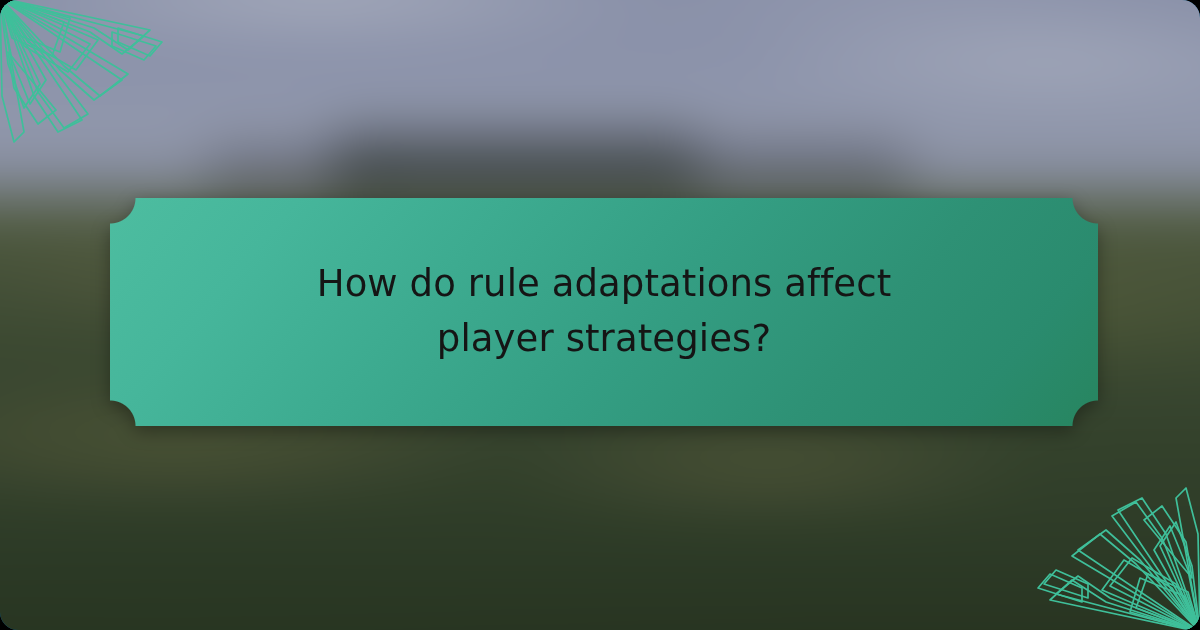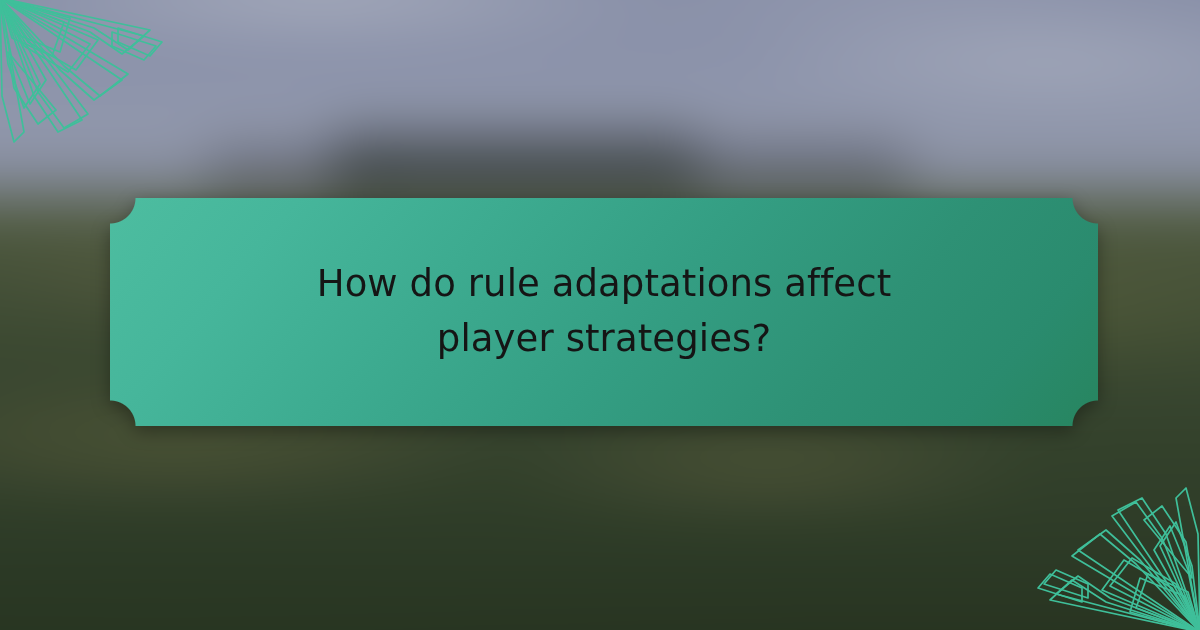--- a/index.html
+++ b/index.html
@@ -13,20 +13,21 @@
     overflow: hidden;
     font-family: "DejaVu Sans", sans-serif;
   }
 
   #stage {
     position: relative;
     width: 1200px;
     height: 630px;
     overflow: hidden;
     background: #0369a1;
+    border-radius: 18px;
   }
 
   
   .bg-photo {
     position: absolute;
     left: -60px;
     top: -60px;
     width: 1320px;
     height: 750px;
     filter: blur(26px) saturate(0.92);

